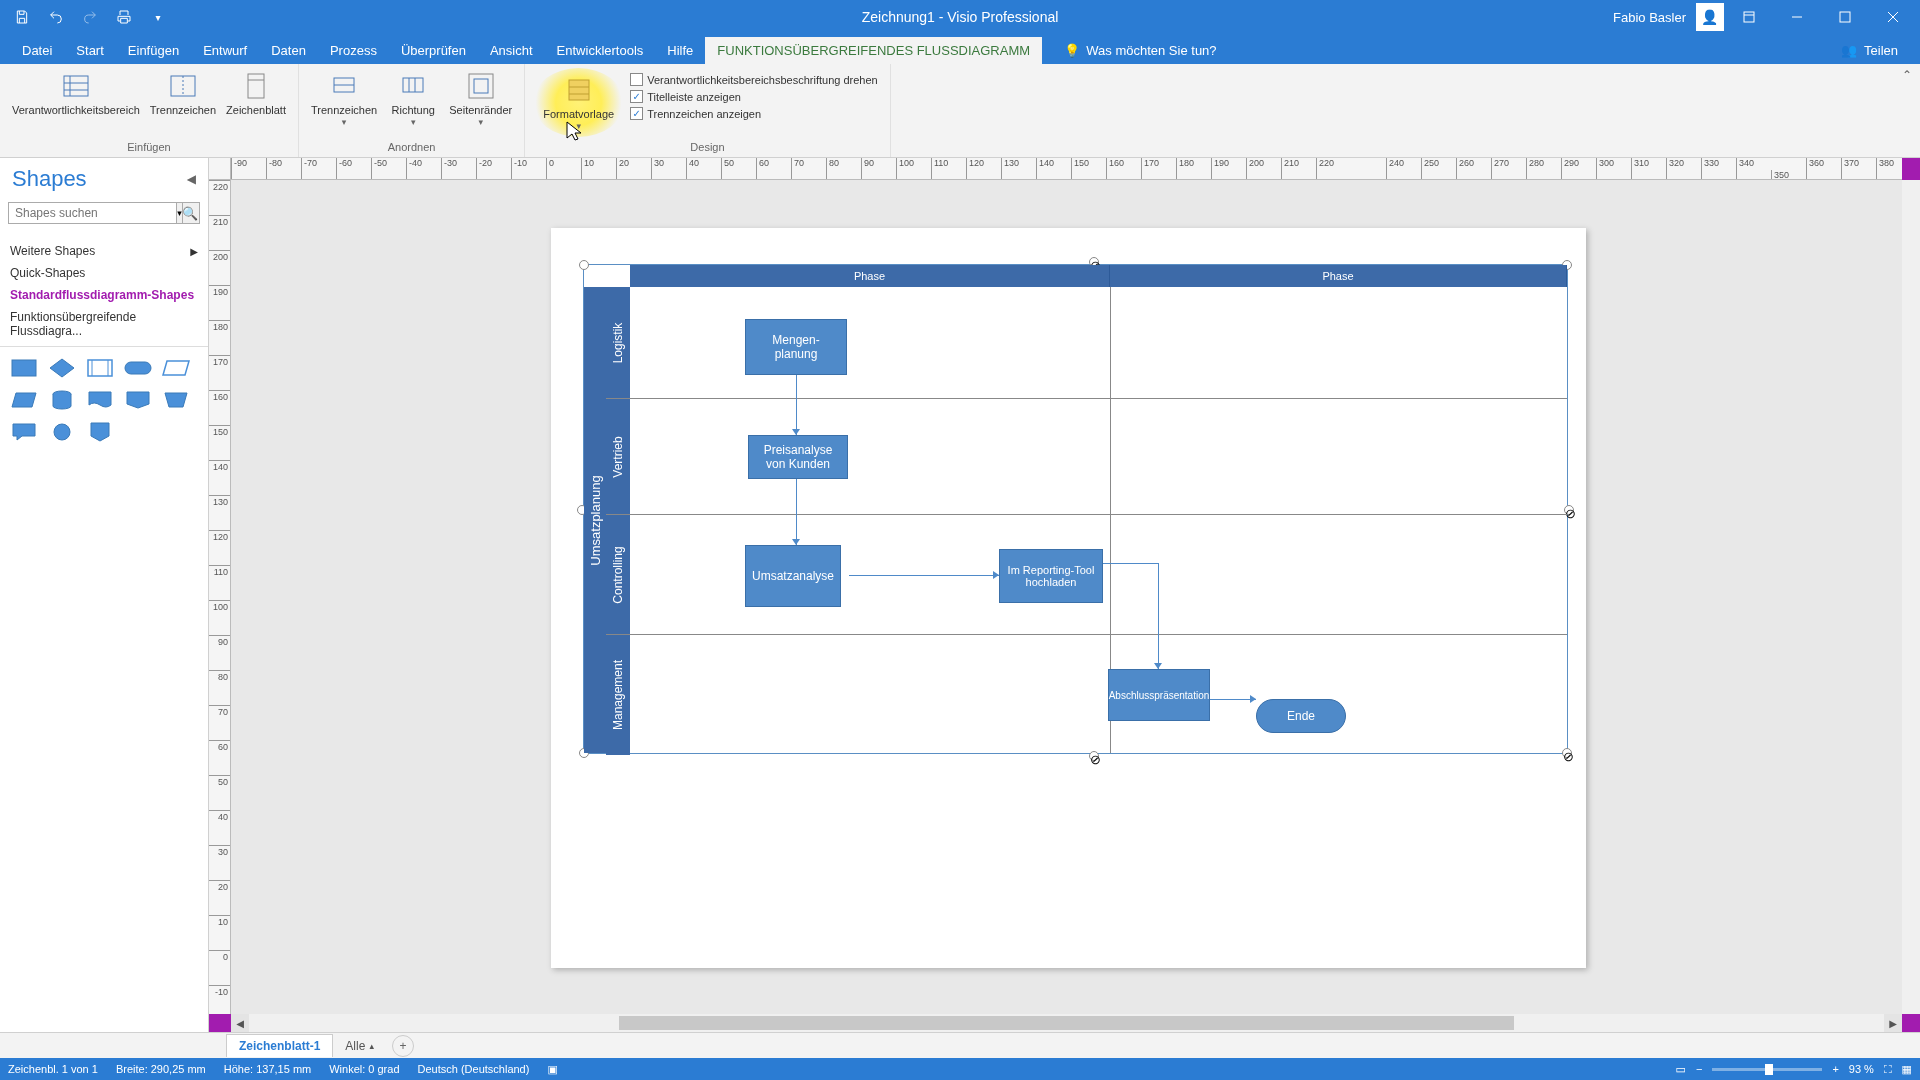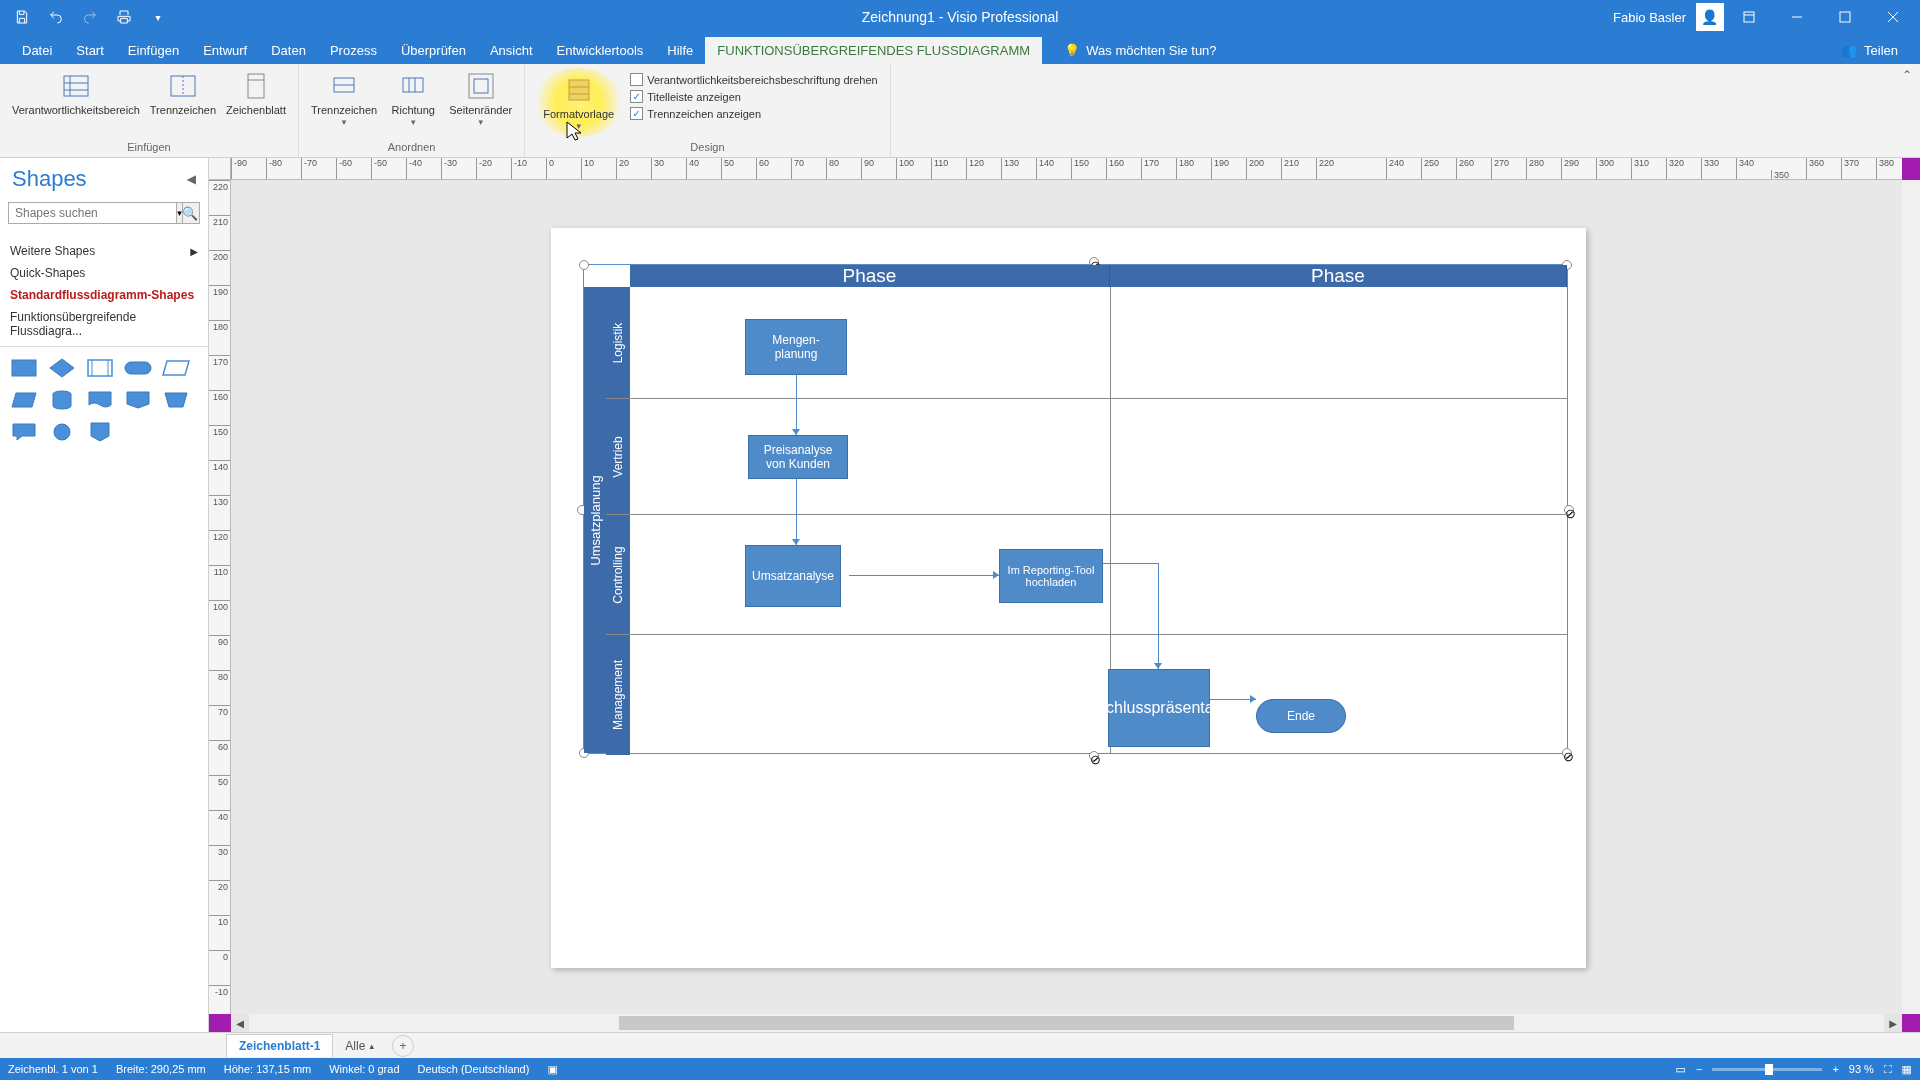--- a/index.html
+++ b/index.html
@@ -43,39 +43,39 @@
 
 
 .shapes-panel { width:209px; border-right:1px solid #d0d0d0; background:#fff; display:flex; flex-direction:column; }
 .shapes-header { display:flex; align-items:center; justify-content:space-between; padding:8px 12px 4px; }
 .shapes-header h2 { font-size:22px; font-weight:400; color:#2b7cd3; }
 .collapse-icon { font-size:12px; color:#666; }
 .shapes-search { margin:6px 8px; display:flex; }
 .shapes-search input { flex:1; border:1px solid #ababab; padding:3px 6px; font-size:12px; }
 .shapes-search .sbtn { width:24px; border:1px solid #ababab; border-left:none; background:#f0f0f0; display:flex; align-items:center; justify-content:center; font-size:13px; }
 .stencil-item { padding:4px 10px; font-size:12px; color:#333; cursor:pointer; display:flex; align-items:center; gap:6px; }
-.stencil-item.active { font-weight:600; color:#b91c1c; }
+.stencil-item.active { font-weight:600; color:#a21caf; }
 .shape-grid { padding:10px; display:flex; flex-wrap:wrap; gap:10px; }
 .shape-cell { width:28px; height:22px; display:flex; align-items:center; justify-content:center; }
 .shape-cell svg { fill:#4a90d9; stroke:#3a7ab8; stroke-width:1; }
 
 
 .canvas-wrap { flex:1; position:relative; background:#a21caf; display:flex; flex-direction:column; }
 .ruler-corner { position:absolute; left:0; top:0; width:22px; height:22px; background:#f5f5f5; border-right:1px solid #bbb; border-bottom:1px solid #bbb; z-index:3; }
 .ruler-h { position:absolute; left:22px; right:18px; top:0; height:22px; background:#f5f5f5; border-bottom:1px solid #bbb; overflow:hidden; z-index:2; font-size:9px; color:#555; }
 .ruler-h .tick { position:absolute; top:0; height:100%; border-left:1px solid #999; padding-left:2px; display:flex; align-items:flex-start; }
 .ruler-v { position:absolute; top:22px; bottom:18px; left:0; width:22px; background:#f5f5f5; border-right:1px solid #bbb; overflow:hidden; z-index:2; font-size:9px; color:#555; }
 .ruler-v .tick { position:absolute; left:0; width:100%; border-top:1px solid #999; padding-top:1px; text-align:right; padding-right:2px; }
 .canvas-inner { position:absolute; left:22px; top:22px; right:18px; bottom:18px; background:#e8e8e8; overflow:hidden; }
 .page { position:absolute; left:320px; top:48px; width:1035px; height:740px; background:#fff; box-shadow:2px 2px 6px rgba(0,0,0,0.25); }
 
 
 .swimlane-container { position:absolute; left:32px; top:36px; width:985px; height:490px; border:1px solid #5a8fc4; }
 .phase-header { position:absolute; left:46px; right:0; top:0; height:22px; background:#3d6aa8; color:#fff; display:flex; }
-.phase-cell { flex:1; border-right:1px solid #2d5a98; text-align:center; font-size:19px; line-height:22px; }
+.phase-cell { flex:1; border-right:1px solid #2d5a98; text-align:center; font-size:11px; line-height:22px; }
 .title-col { position:absolute; left:0; top:22px; bottom:0; width:22px; background:#3d6aa8; color:#fff; display:flex; align-items:center; justify-content:center; }
 .title-col span { transform:rotate(-90deg); white-space:nowrap; font-size:13px; }
 .lanes { position:absolute; left:22px; top:22px; right:0; bottom:0; }
 .lane { position:absolute; left:0; right:0; border-bottom:1px solid #888; }
 .lane-header { position:absolute; left:0; top:0; bottom:0; width:24px; background:#3d6aa8; color:#fff; display:flex; align-items:center; justify-content:center; }
 .lane-header span { transform:rotate(-90deg); white-space:nowrap; font-size:12px; }
 .lane-body { position:absolute; left:24px; right:0; top:0; bottom:0; }
 .phase-divider { position:absolute; top:0; bottom:0; width:0; border-left:1px solid #888; }
 .proc-box { position:absolute; background:#4f8ac9; color:#fff; font-size:12px; display:flex; align-items:center; justify-content:center; text-align:center; padding:4px; border:1px solid #3a6fa8; }
 .term-box { position:absolute; background:#4f8ac9; color:#fff; font-size:12px; display:flex; align-items:center; justify-content:center; border:1px solid #3a6fa8; border-radius:22px; }
@@ -527,21 +527,21 @@
               </div>
             </div>
 
             <div class="lane" style="top:348px;height:120px;border-bottom:none">
               <div class="lane-header">
                   <span>Management</span>
                 </div>
               <div class="lane-body">
                 <div class="conn-v" style="left:528px;top:0;height:34px"></div>
                 <div class="arrow-down" style="left:524px;top:28px"></div>
-                <div class="proc-box" style="left:478px;top:34px;width:102px;height:78px;font-size:16px">Abschlusspräsentation</div>
+                <div class="proc-box" style="left:478px;top:34px;width:102px;height:52px;font-size:10px">Abschlusspräsentation</div>
                 <div class="conn-h" style="left:580px;top:64px;width:46px"></div>
                 <div class="arrow-right" style="left:620px;top:60px"></div>
                 <div class="term-box" style="left:626px;top:64px;width:90px;height:34px">Ende</div>
               </div>
             </div>
           </div>
         </div>
 
       </div>
     </div>

